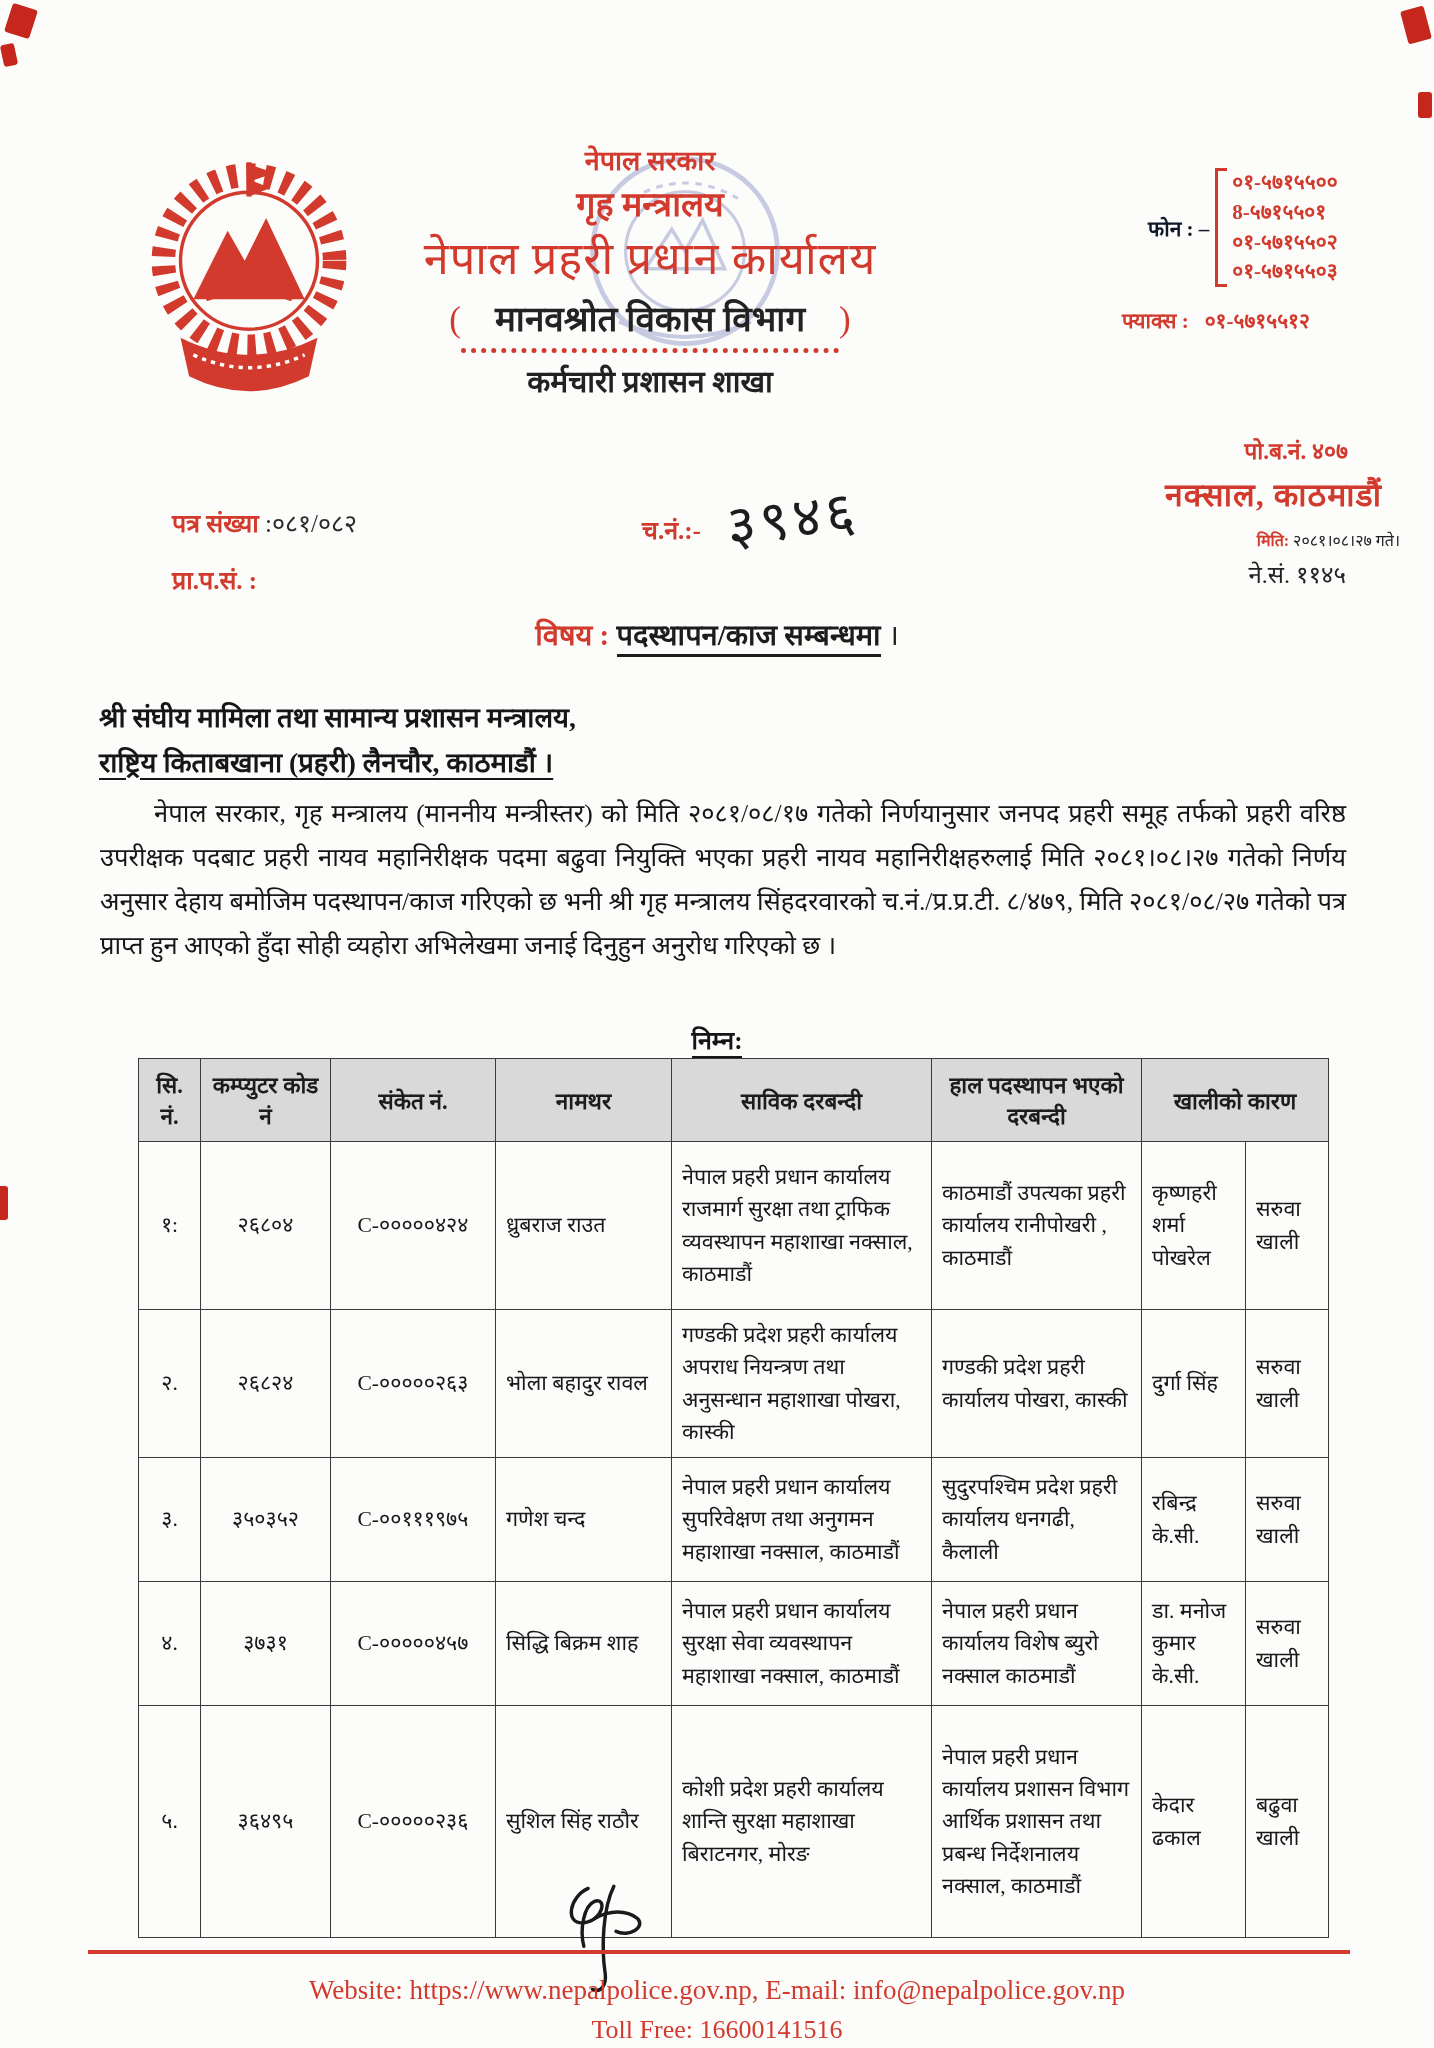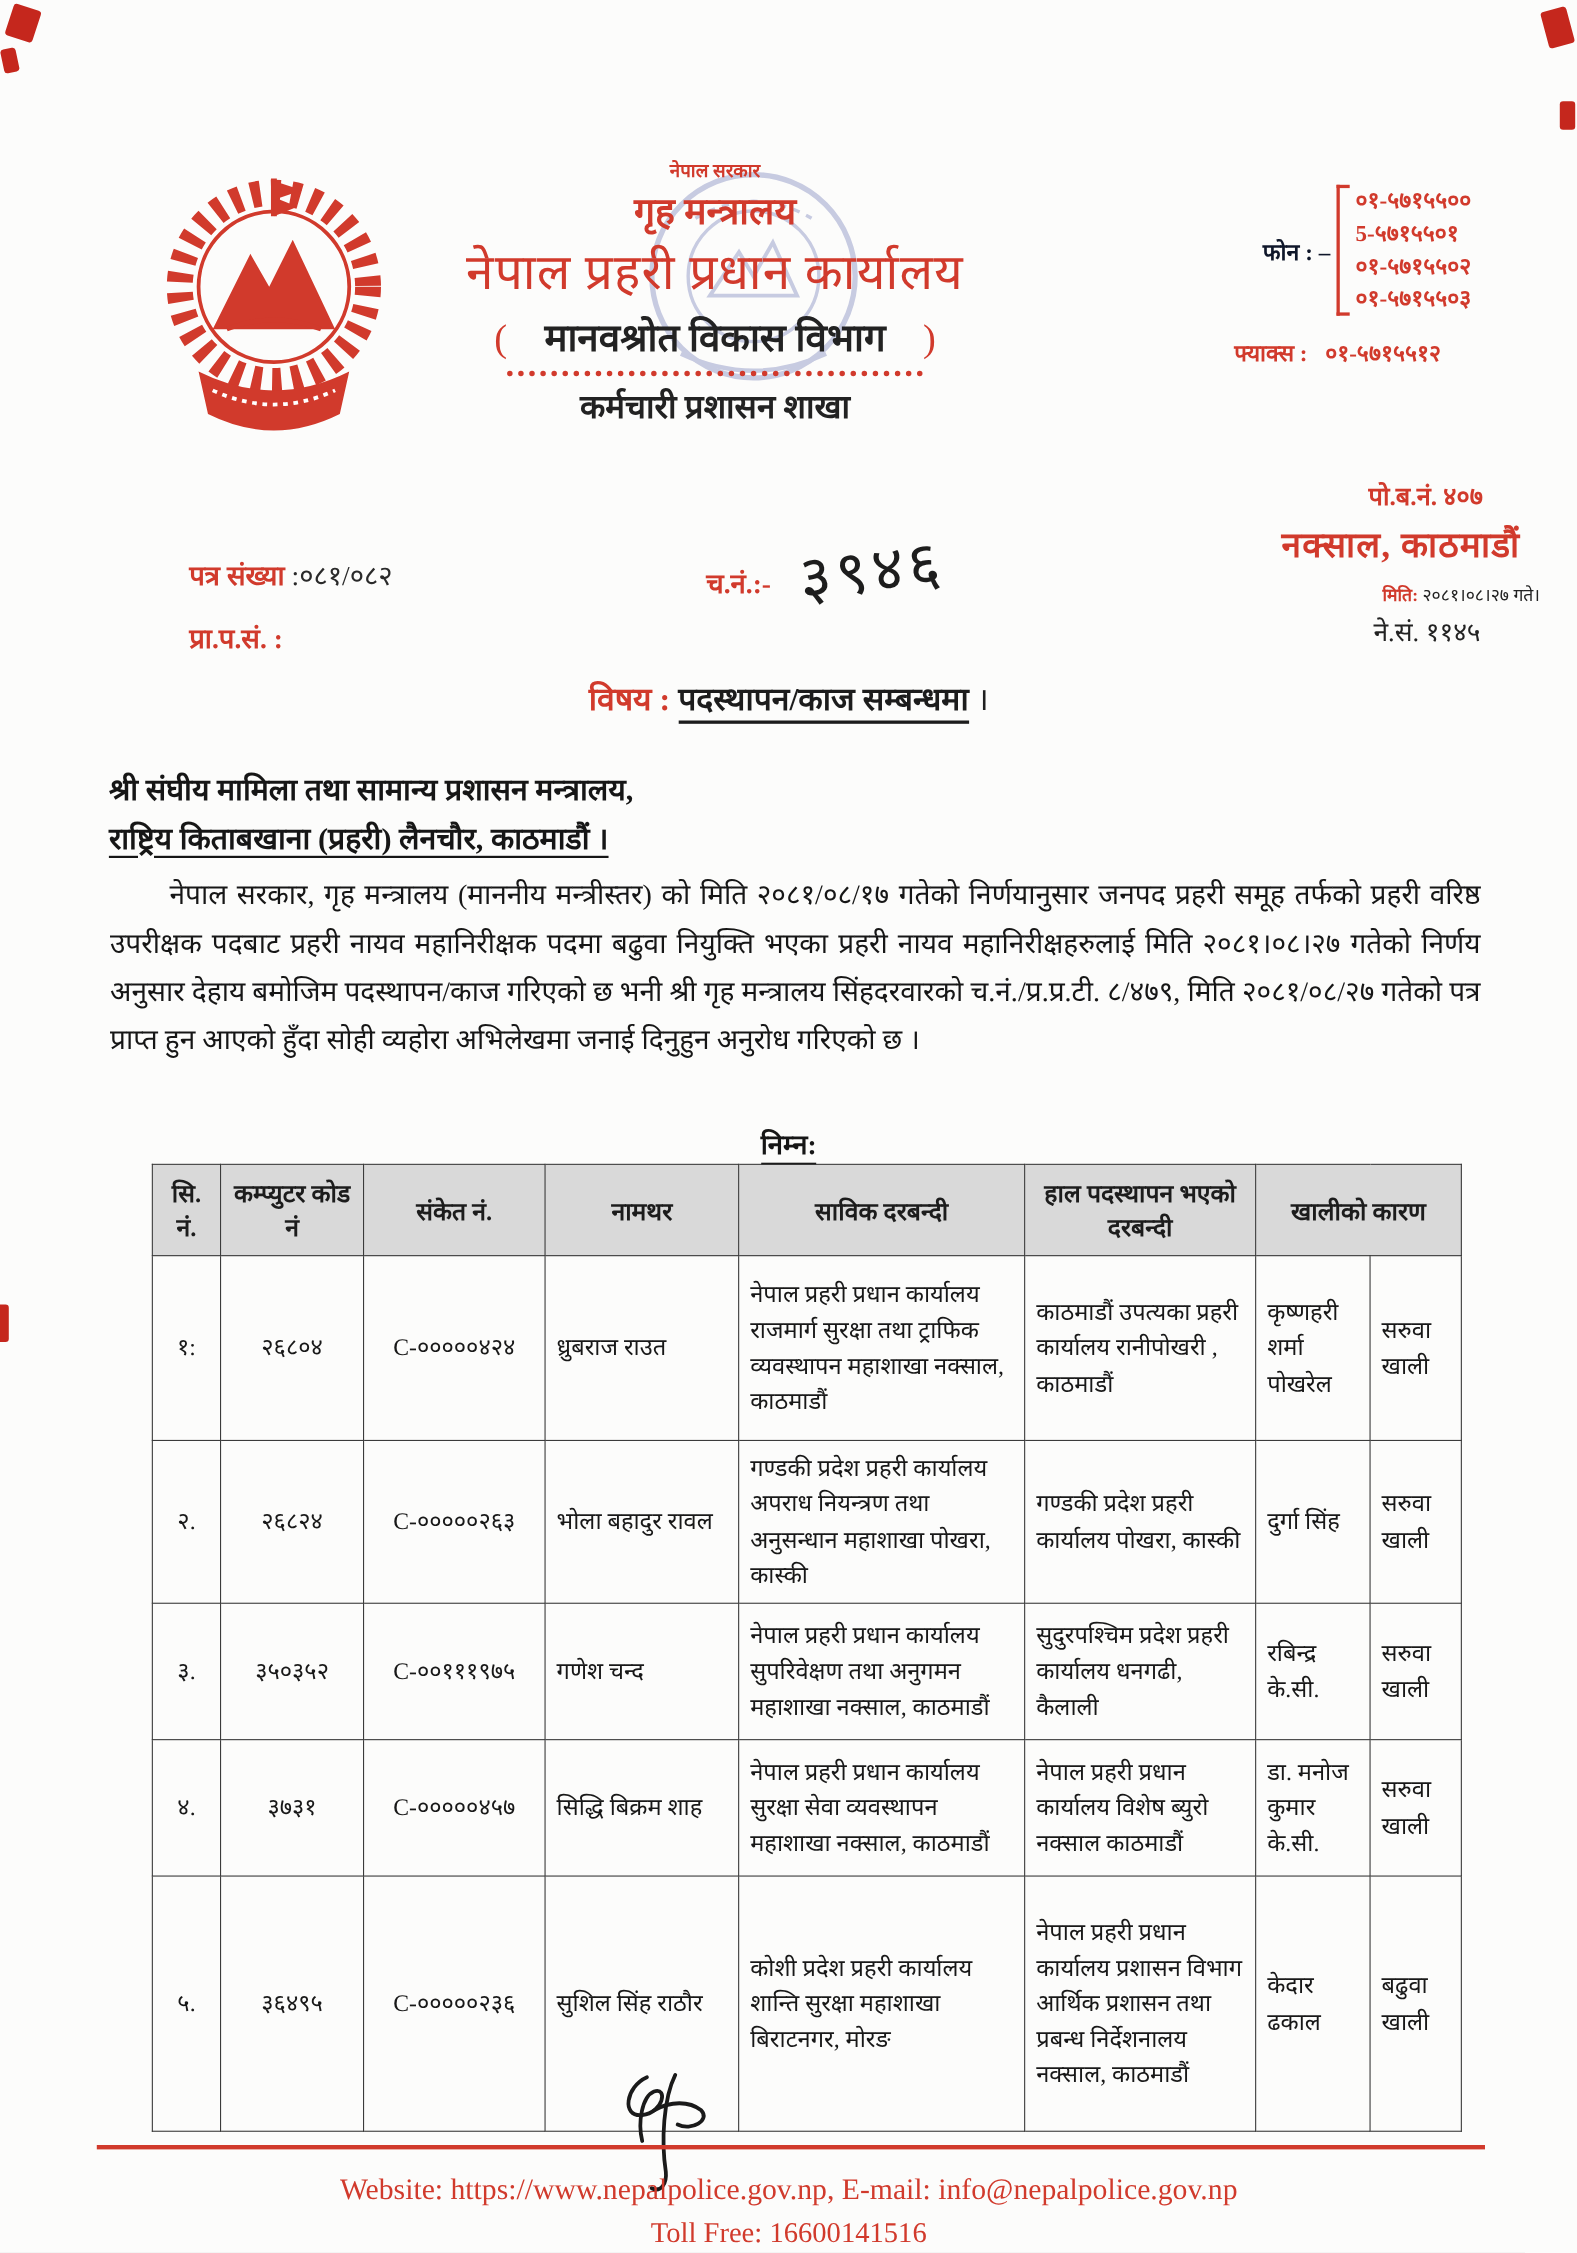--- a/index.html
+++ b/index.html
@@ -14,21 +14,21 @@
   .speck.tl1{left:8px;top:6px;width:26px;height:30px;transform:rotate(18deg);}
   .speck.tl2{left:2px;top:44px;width:14px;height:22px;transform:rotate(-12deg);}
   .speck.tr1{left:1404px;top:8px;width:24px;height:34px;transform:rotate(-15deg);}
   .speck.tr2{left:1418px;top:92px;width:14px;height:26px;}
   .speck.ml{left:-4px;top:1186px;width:12px;height:34px;}
 
   
   .logo{position:absolute;left:142px;top:140px;width:214px;height:280px;}
   .stamp{position:absolute;left:575px;top:150px;width:220px;height:220px;opacity:.55;}
   .head-center{position:absolute;left:360px;top:146px;width:580px;text-align:center;line-height:1.15;}
-  .gov{font-size:17px;font-weight:bold;}
+  .gov{font-size:27px;font-weight:bold;}
   .ministry{font-size:34px;font-weight:bold;margin-top:8px;}
   .office{font-size:45px;font-weight:normal;margin-top:10px;letter-spacing:1px;}
   .dept-line{font-size:35px;font-weight:bold;margin-top:14px;color:#222;}
   .dept-line .paren{color:#d13a2c;font-weight:normal;}
   .dept-inner{display:inline-block;border-bottom:5px dotted #d13a2c;padding:0 34px 8px;}
   .section-line{font-size:30px;font-weight:bold;margin-top:12px;color:#222;}
 
   .phone-block{position:absolute;left:1148px;top:168px;display:flex;align-items:center;}
   .phone-label{font-size:21px;font-weight:bold;color:#0f172a;white-space:nowrap;margin-right:6px;}
   .phone-bracket{width:9px;align-self:stretch;border-left:3px solid #d13a2c;border-top:3px solid #d13a2c;border-bottom:3px solid #d13a2c;margin-right:5px;}
@@ -119,21 +119,21 @@
     <div class="office red">नेपाल प्रहरी प्रधान कार्यालय</div>
     <div class="dept-line"><span class="paren">(</span><span class="dept-inner">मानवश्रोत विकास विभाग</span><span class="paren">)</span></div>
     <div class="section-line">कर्मचारी प्रशासन शाखा</div>
   </div>
 
   <div class="phone-block">
     <div class="phone-label">फोन : –</div>
     <div class="phone-bracket"></div>
     <div class="phone-list">
       <div>०१-५७१५५००</div>
-      <div>5-५७१५५०१</div>
+      <div>8-५७१५५०१</div>
       <div>०१-५७१५५०२</div>
       <div>०१-५७१५५०३</div>
     </div>
   </div>
   <div class="fax-line"><span>फ्याक्स :</span><span class="num">०१-५७१५५१२</span></div>
 
   <div class="right-col">
     <div class="pobox">पो.ब.नं. ४०७</div>
     <div class="naxal">नक्साल, काठमाडौं</div>
     <div class="miti"><span class="lbl">मिति:</span> <span>२०८१।०८।२७ गते।</span></div>

